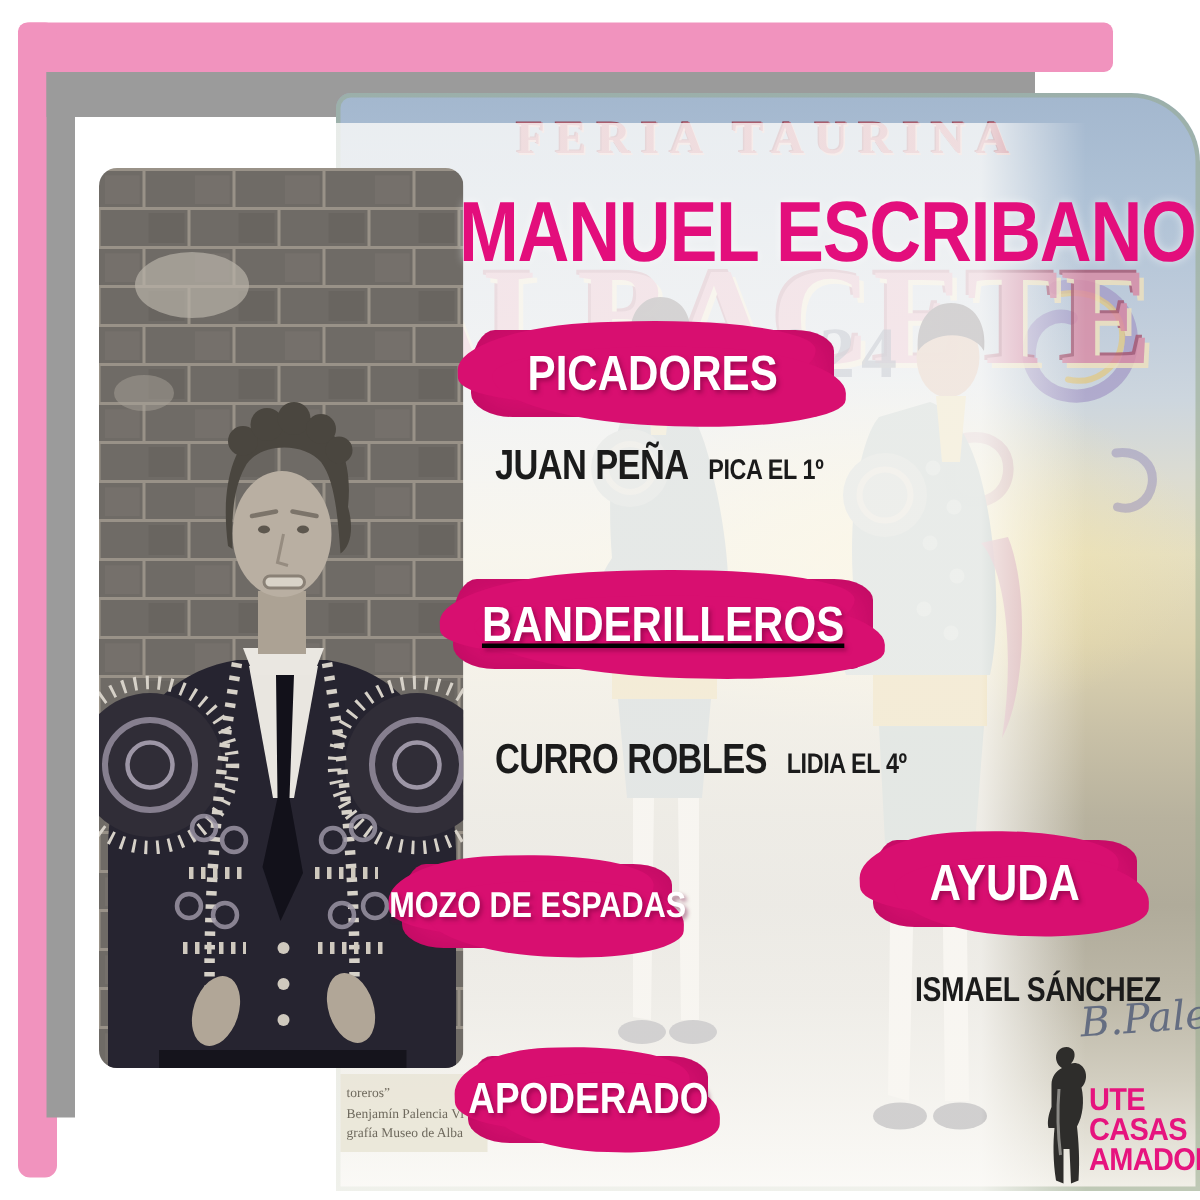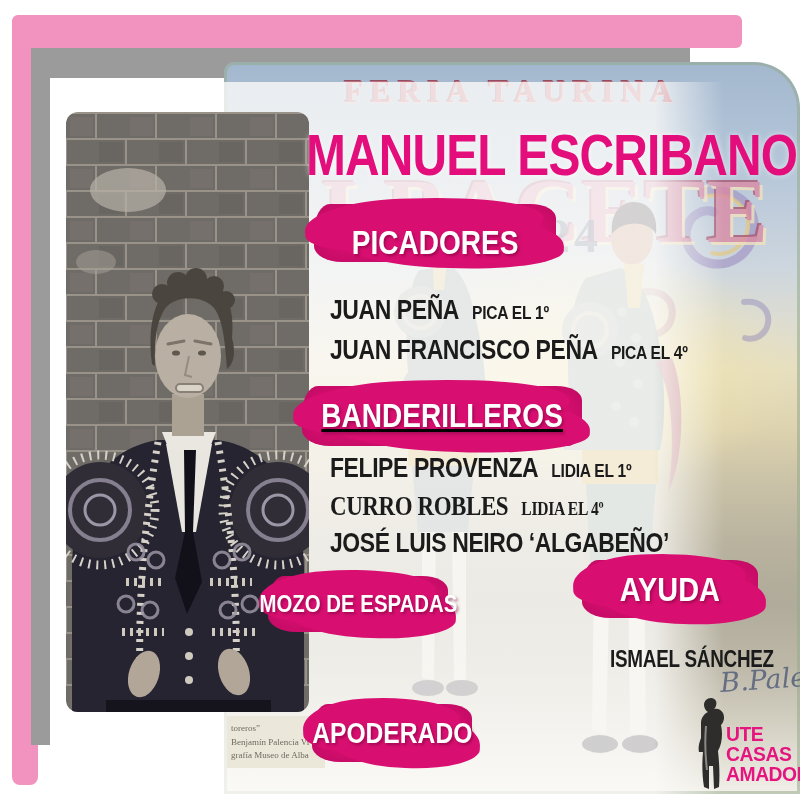--- a/index.html
+++ b/index.html
@@ -215,55 +215,37 @@
       <rect x="110" y="272" width="27" height="8" rx="4" fill="#d9d3c8" stroke="#8a8176" stroke-width="2"></rect>
 
       <ellipse cx="78" cy="562" rx="15" ry="24" fill="#b1a697" transform="rotate(18 78 562)"></ellipse>
       <ellipse cx="168" cy="560" rx="15" ry="24" fill="#b1a697" transform="rotate(-18 168 560)"></ellipse>
       <rect x="40" y="588" width="165" height="12" fill="#15141c"></rect>
     </svg>
   </div>
 
   <div class="abs title">MANUEL ESCRIBANO</div>
 
-  <div class="abs badge" style="left:314px;top:204px;width:242px;height:58px;align-items:flex-end;">
+  <div class="abs badge" style="left:314px;top:220px;width:242px;height:58px;">
     <span class="txt" style="font-size:33px;">PICADORES</span>
   </div>
   <div class="abs row" style="left:330px;top:294px;">
     <div class="inner">
       <span class="name">JUAN PEÑA</span>
       <span class="detail">PICA EL 1º</span>
     </div>
   </div>
-  <div class="abs row" style="left:330px;top:334px;">
-    <div class="inner">
-      <span class="name">JUAN FRANCISCO PEÑA</span>
-      <span class="detail">PICA EL 4º</span>
-    </div>
-  </div>
 
   <div class="abs badge" style="left:302px;top:386px;width:280px;height:60px;text-decoration:underline;">
     <span class="txt" style="font-size:33px;">BANDERILLEROS</span>
   </div>
-  <div class="abs row" style="left:330px;top:452px;">
-    <div class="inner">
-      <span class="name">FELIPE PROVENZA</span>
-      <span class="detail">LIDIA EL 1º</span>
-    </div>
-  </div>
-  <div class="abs row" style="left:330px;top:490px;font-family:Liberation Serif, serif;">
+  <div class="abs row" style="left:330px;top:490px;">
     <div class="inner">
       <span class="name">CURRO ROBLES</span>
       <span class="detail">LIDIA EL 4º</span>
-    </div>
-  </div>
-  <div class="abs row" style="left:330px;top:527px;">
-    <div class="inner">
-      <span class="name">JOSÉ LUIS NEIRO ‘ALGABEÑO’</span>
-      <span class="detail"></span>
     </div>
   </div>
 
   <div class="abs badge" style="left:582px;top:560px;width:176px;height:58px;">
     <span class="txt" style="font-size:34px;">AYUDA</span>
   </div>
   <div class="abs badge" style="left:268px;top:576px;width:180px;height:56px;">
     <span class="txt" style="font-size:24px;">MOZO DE ESPADAS</span>
   </div>
   <div class="abs row" style="left:610px;top:646px;">

